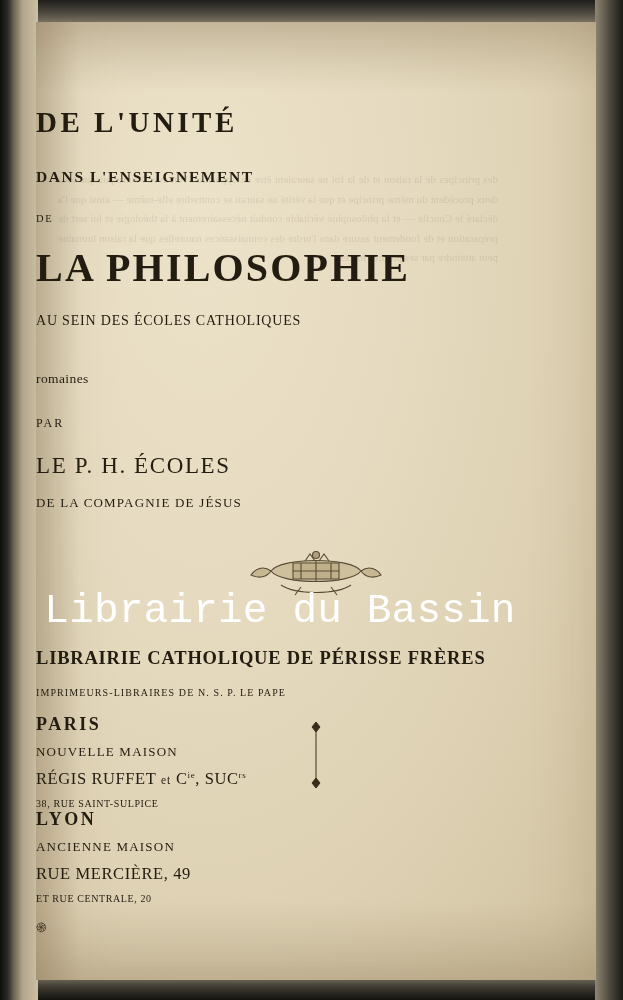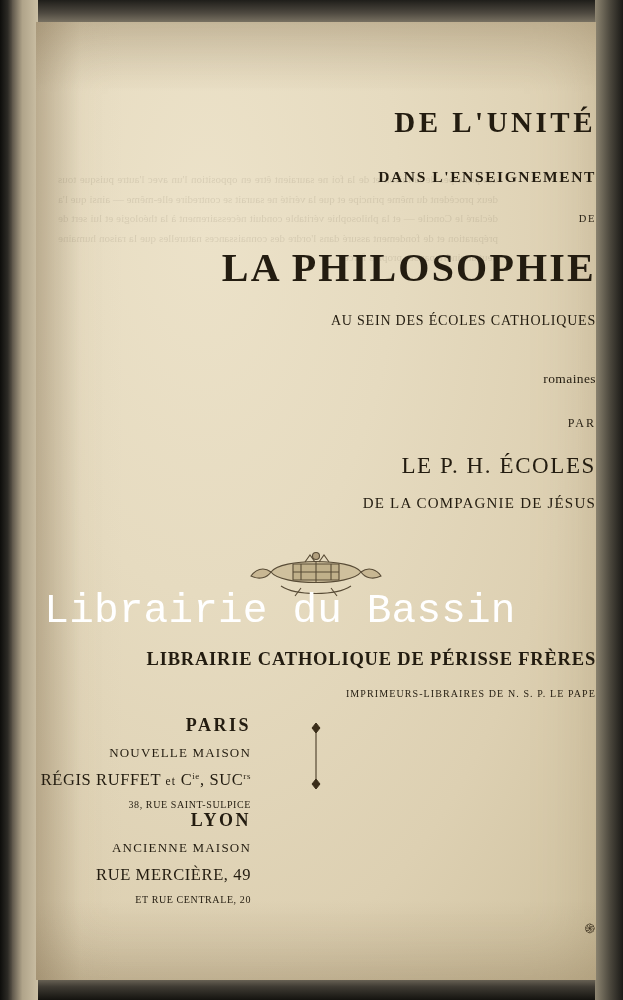--- a/index.html
+++ b/index.html
@@ -93,21 +93,21 @@
     text-align: justify;
   }
 
   .content {
     position: absolute;
     left: 36px;
     top: 22px;
     width: 560px;
     height: 958px;
     color: #231c10;
-    text-align: right;
+    text-align: left;
   }
 
   .t-unite {
     margin-top: 84px;
     font-size: 29px;
     letter-spacing: 3.5px;
     font-weight: 700;
     font-family: "Liberation Serif", serif;
   }
   .t-dans {
@@ -145,23 +145,22 @@
     letter-spacing: 2px;
   }
   .t-author {
     margin-top: 22px;
     font-size: 23px;
     letter-spacing: 1.6px;
     font-weight: 400;
   }
   .t-compagnie {
     margin-top: 16px;
-    font-size: 15px;
+    font-size: 13px;
     letter-spacing: 1.2px;
-    padding-left: 20px;
   }
 
   .emblem {
     margin-top: 28px;
     height: 64px;
     display: flex;
     align-items: center;
     justify-content: center;
   }
   .emblem svg { opacity: 0.82; }

